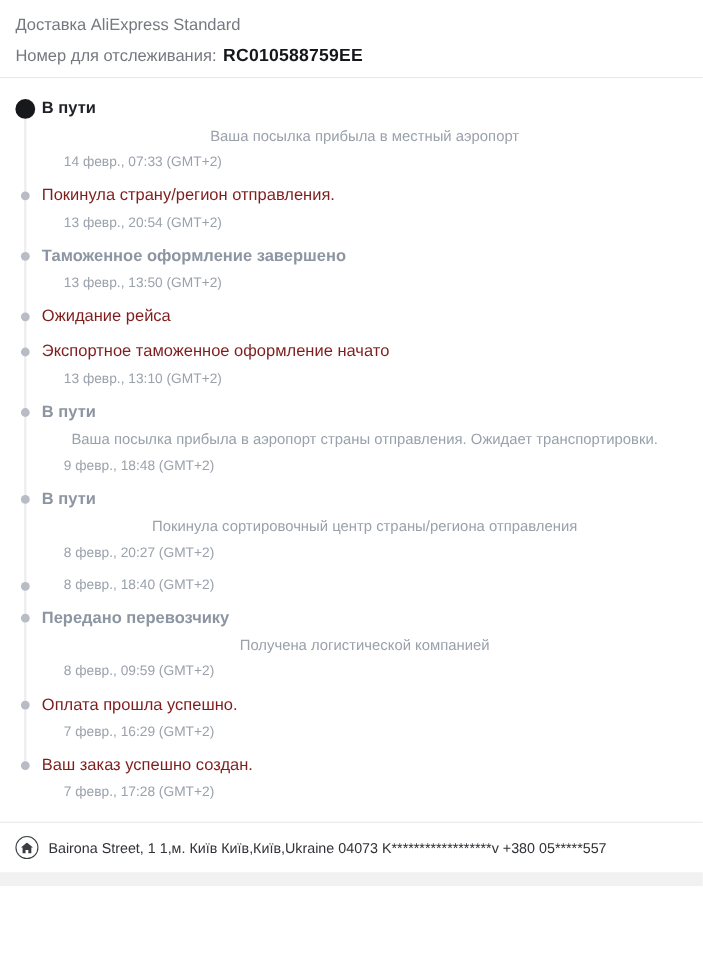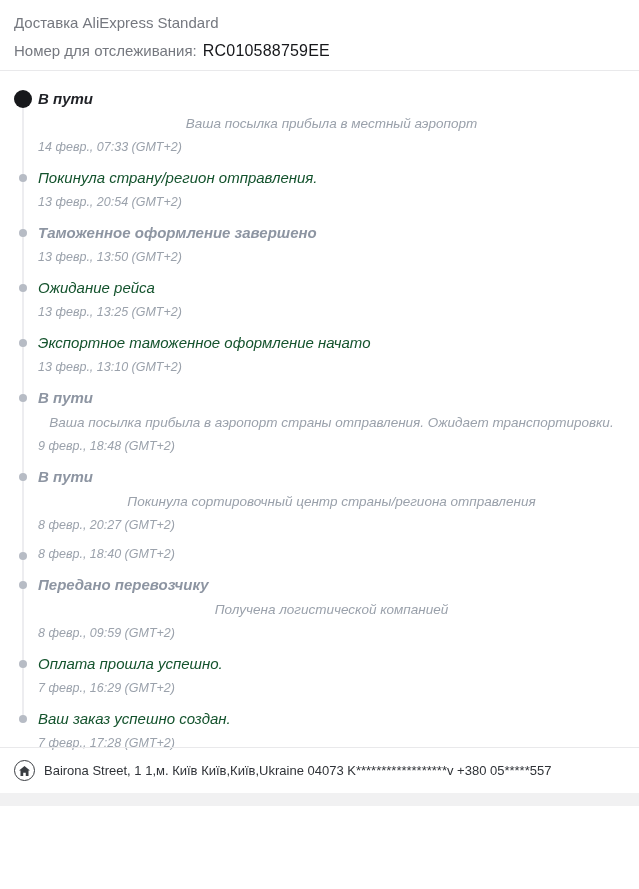--- a/index.html
+++ b/index.html
@@ -8,38 +8,38 @@
     width:639px;height:806px;
     background:#ffffff;
     font-family:"Liberation Sans", sans-serif;
     overflow:hidden;
     box-sizing:border-box;
   }
   
   header{padding:12px 14px 0 14px;}
   .service{font-size:15px;line-height:22px;color:#75787f;}
   .track-row{margin-top:6px;font-size:15px;line-height:22px;color:#75787f;}
-  .track-num{font-weight:normal;color:#16171a;font-size:16px;margin-left:6px;letter-spacing:.2px;}
+  .track-num{font-weight:bold;color:#16171a;font-size:16px;margin-left:6px;letter-spacing:.2px;}
   .divider{height:1px;background:#e9e9eb;margin-top:8px;}
 
   
-  .timeline{padding:18px 14px 0 14px;font-style:italic;}
+  .timeline{padding:18px 14px 0 14px;}
   .event{position:relative;padding-left:24px;margin-bottom:12px;}
   .event:not(:last-child)::before{
     content:"";position:absolute;left:8px;top:12px;bottom:-20px;width:2px;background:#ededf0;
   }
   .dot{position:absolute;left:5px;top:6px;width:8px;height:8px;border-radius:50%;
        background:#b7bcc5;z-index:1;}
   .event.active .dot{left:0;top:1px;width:18px;height:18px;background:#17181b;}
-  .ev-title{font-size:15px;line-height:20px;color:#14532d;margin-bottom:6px;}
+  .ev-title{font-size:15px;line-height:20px;color:#7f1d1d;margin-bottom:6px;}
   .event.active .ev-title{font-weight:bold;color:#1f2126;}
   .event.bold .ev-title{font-weight:bold;color:#8d95a2;}
   .ev-desc{font-size:13.5px;line-height:18px;color:#9aa1ab;margin-bottom:6px;text-align:center;}
   .ev-desc:empty{display:none;}
-  .ev-time{font-size:12.5px;line-height:17px;color:#9ba2ac;}
+  .ev-time{font-size:12.5px;line-height:17px;color:#9ba2ac;margin-left:20px;}
 
   
   footer{
     position:absolute;left:0;right:0;bottom:13px;
     border-top:1px solid #e9e9eb;
     padding:12px 14px;
     display:flex;align-items:center;gap:9px;
     box-sizing:border-box;
   }
   .home-circle{
@@ -82,21 +82,20 @@
     <div class="event bold">
       <span class="dot"></span>
       <div class="ev-title">Таможенное оформление завершено</div>
       <div class="ev-time">13 февр., 13:50 (GMT+2)</div>
     </div>
 
     <div class="event plain">
       <span class="dot"></span>
       <div class="ev-title">Ожидание рейса</div>
 
-      <div class="ev-time">13 февр., 13:25 (GMT+2)</div>
     </div>
 
     <div class="event plain">
       <span class="dot"></span>
       <div class="ev-title">Экспортное таможенное оформление начато</div>
 
       <div class="ev-time">13 февр., 13:10 (GMT+2)</div>
     </div>
 
     <div class="event bold">

